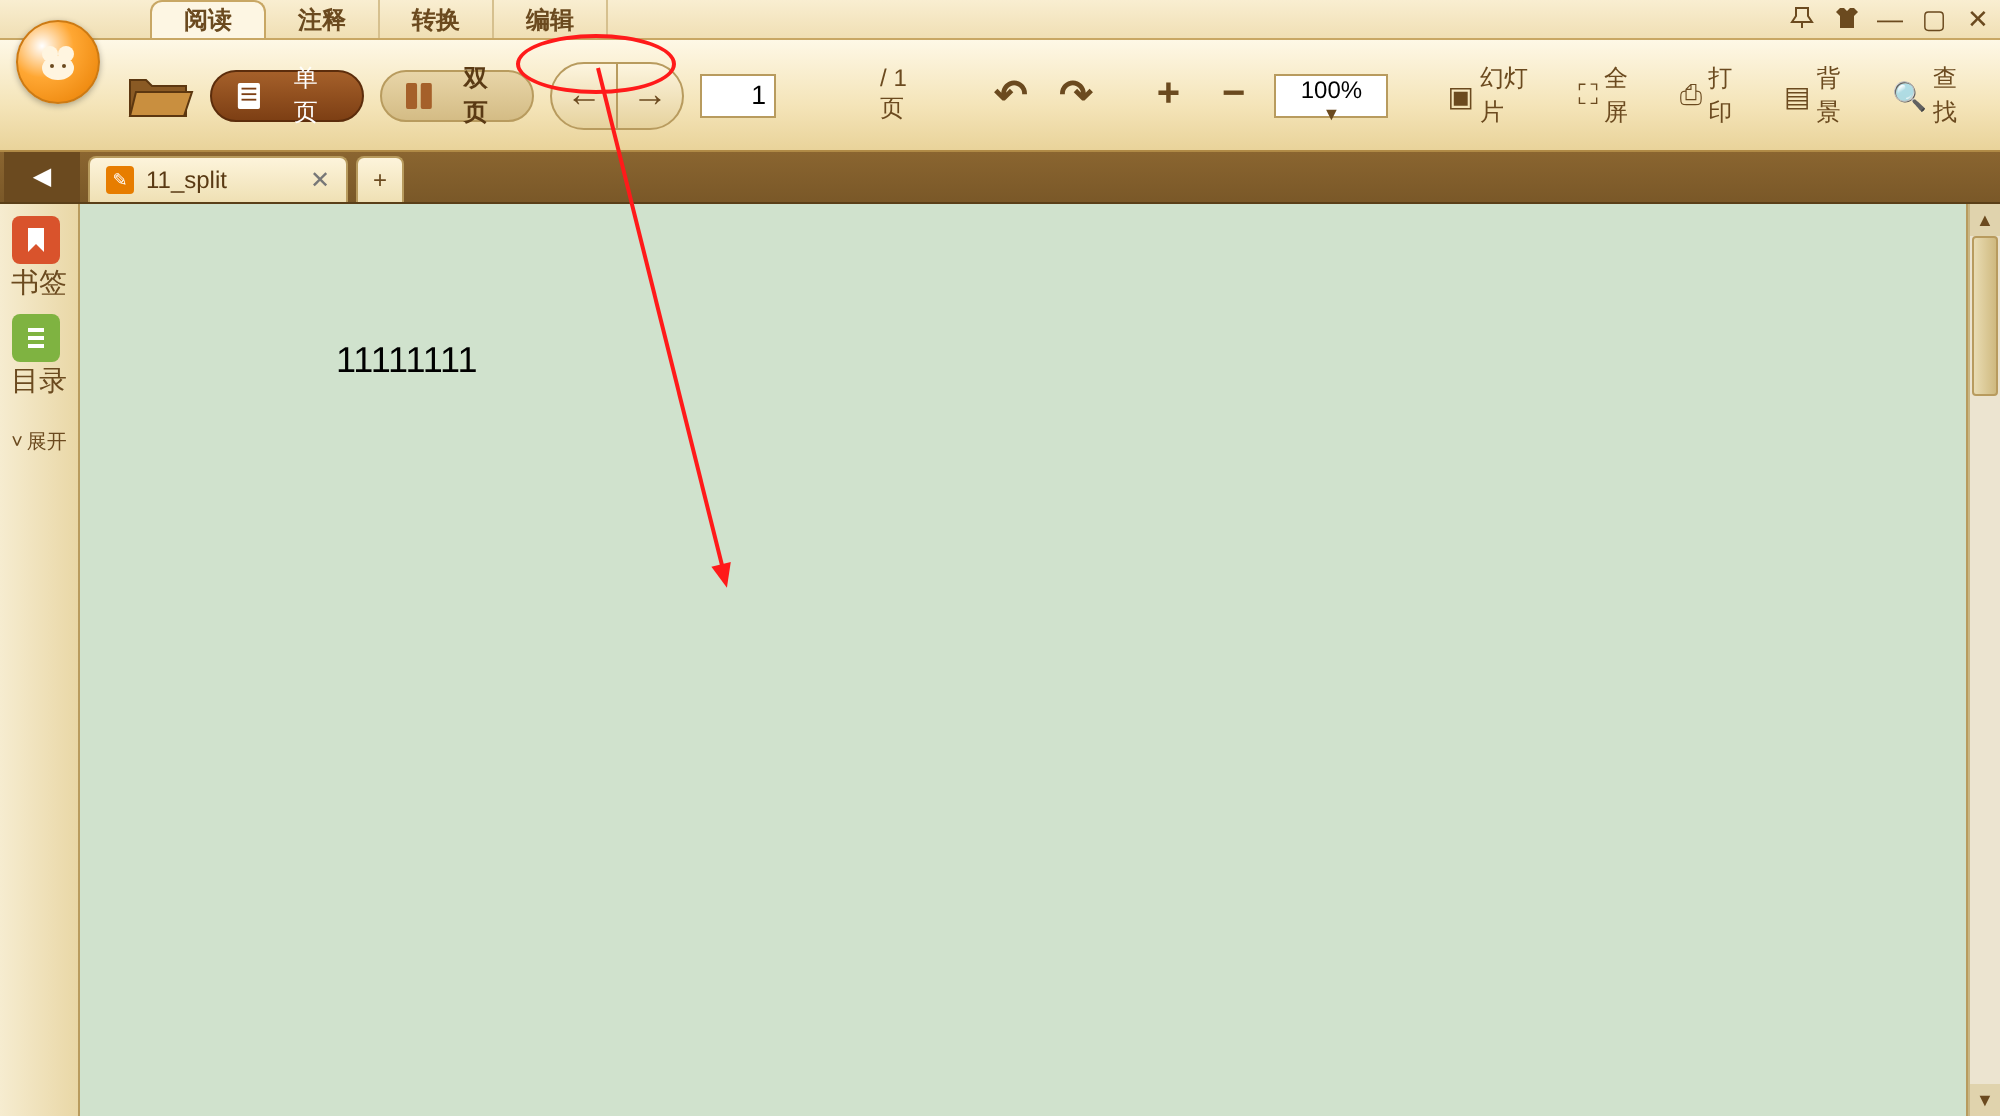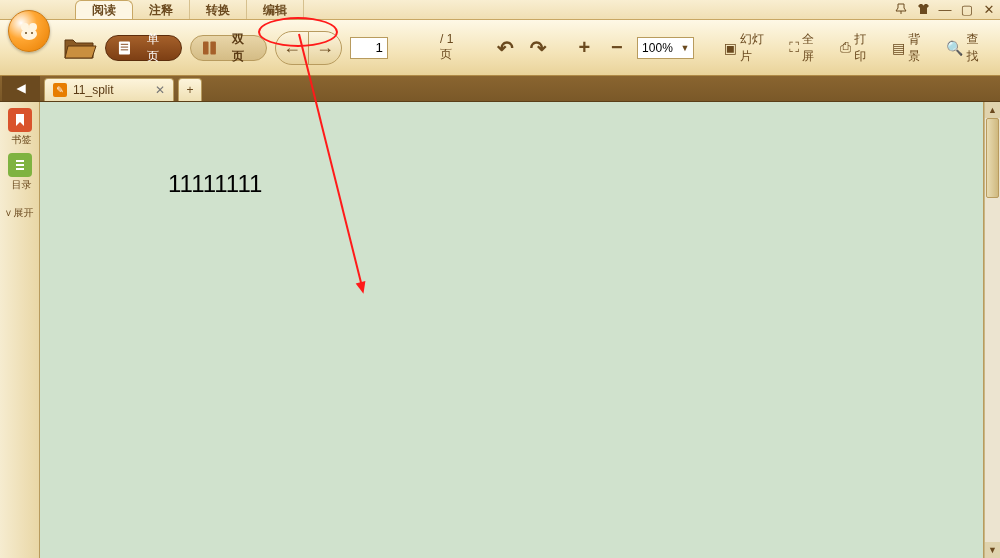--- a/index.html
+++ b/index.html
@@ -90,21 +90,21 @@
     border:1px solid #b89b5e;background:#fff;
   }
   .page-total { color:#6b4a1f;margin-left:44px; }
 
   .tb-icon {
     width:26px;height:26px;display:flex;align-items:center;justify-content:center;
     color:#6b4a1f;font-size:20px;cursor:pointer;font-weight:bold;
   }
   .zoom-select {
     width:60px;height:22px;border:1px solid #b89b5e;background:#fff;
-    display:flex;align-items:center;justify-content:space-between;padding:0 4px;cursor:pointer;
+    display:flex;align-items:center;justify-content:space-between;padding:0 4px;cursor:pointer;flex-direction:column;
   }
   .zoom-select .arrow{font-size:9px;color:#6b4a1f;}
 
   .tool-link { display:flex;align-items:center;gap:3px;color:#6b4a1f;cursor:pointer;padding:0 4px;}
   .tool-link .ti{font-size:14px;}
 
   
   .doctab-bar {
     height:26px;background:linear-gradient(#8a6530,#7a5828);
     display:flex;align-items:flex-end;padding-left:2px;
@@ -128,31 +128,31 @@
 
   
   .main {
     display:flex;height:456px;background:#fff;
   }
   .sidebar {
     width:40px;background:linear-gradient(90deg,#f6ecd0,#e9d7a6);
     border-right:1px solid #b89b5e;
     display:flex;flex-direction:column;align-items:center;padding-top:6px;gap:6px;
   }
-  .side-item{display:flex;flex-direction:column;align-items:flex-end;gap:1px;color:#6b4a1f;cursor:pointer;font-size:10px;}
+  .side-item{display:flex;flex-direction:column;align-items:flex-start;gap:1px;color:#6b4a1f;cursor:pointer;font-size:14px;}
   .side-item .sic{width:24px;height:24px;border-radius:4px;display:flex;align-items:center;justify-content:center;}
   .sic.bookmark{background:#d9532c;color:#fff;}
   .sic.toc{background:#7fb341;color:#fff;}
   .side-expand{margin-top:8px;display:flex;align-items:center;gap:2px;font-size:10px;color:#6b4a1f;cursor:pointer;}
 
   .viewer {
     flex:1;background:#d0e2cd;position:relative;overflow:hidden;
     border-right:1px solid #b89b5e;
   }
-  .viewer .content{position:absolute;left:128px;top:68px;font-size:24px;color:#000;font-family:Arial;}
+  .viewer .content{position:absolute;left:128px;top:68px;font-size:18px;color:#000;font-family:Arial;}
   .vscroll{width:16px;background:#ece4d0;border-left:1px solid #c8b684;display:flex;flex-direction:column;}
   .vscroll .arrow{height:16px;display:flex;align-items:center;justify-content:center;background:#e0d3ad;color:#6b4a1f;font-size:9px;cursor:pointer;}
   .vscroll .track{flex:1;position:relative;}
   .vscroll .thumb{position:absolute;left:1px;right:1px;top:0;height:80px;background:linear-gradient(90deg,#e9dcb3,#cfb97f);border:1px solid #b89b5e;border-radius:2px;}
 
   
   .annot{position:absolute;pointer-events:none;z-index:50;}
   .annot.ellipse{left:258px;top:-3px;width:80px;height:30px;border:2px solid #ff1a1a;border-radius:50%;}
   .annot.line{left:298px;top:14px;width:2px;height:260px;background:#ff1a1a;transform:rotate(-14deg);transform-origin:top;}
   .annot.arrowhead{left:357px;top:262px;width:0;height:0;border-left:5px solid transparent;border-right:5px solid transparent;border-top:12px solid #ff1a1a;transform:rotate(-14deg);}

